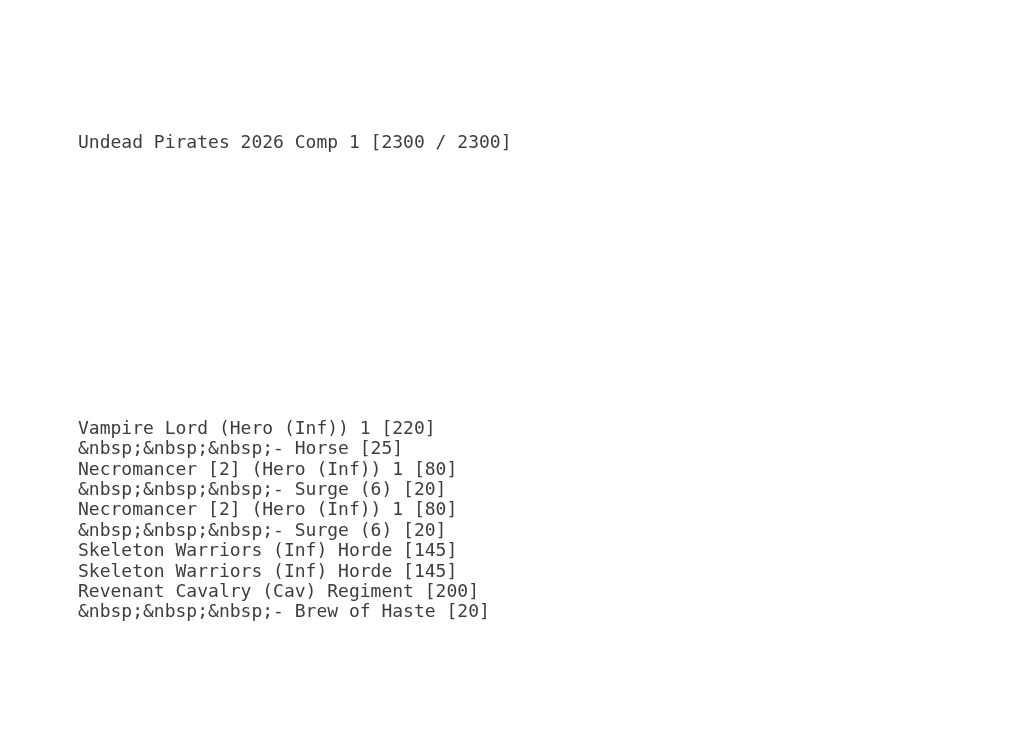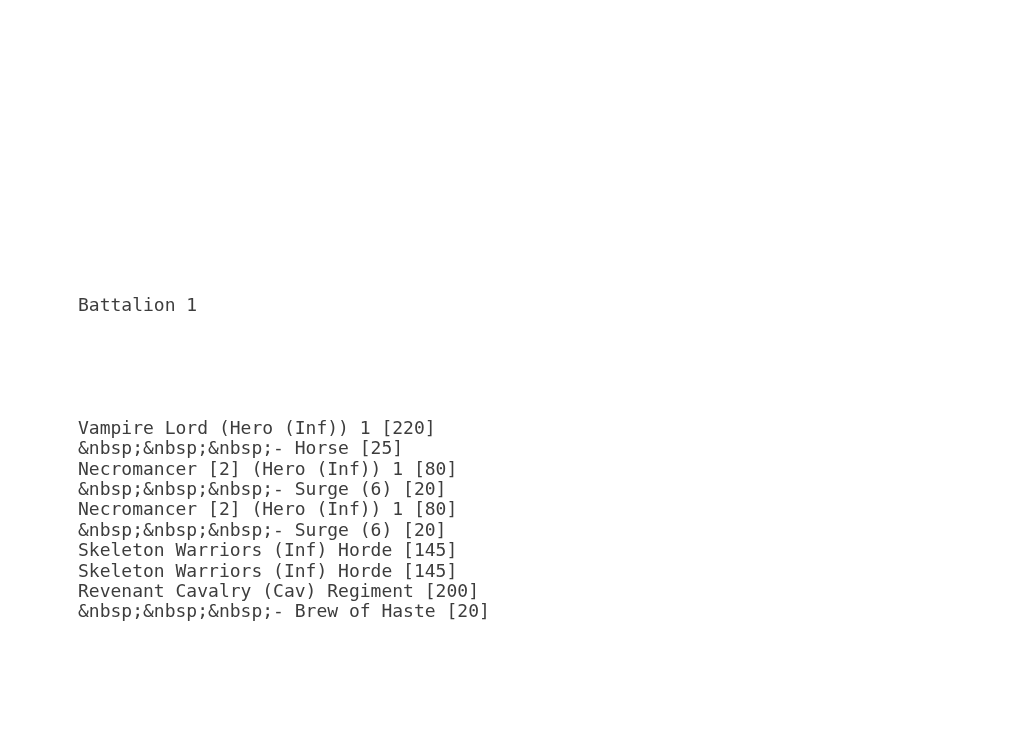--- a/index.html
+++ b/index.html
@@ -26,25 +26,25 @@
   .line {
     height: 20.4px;
   }
   .spacer-2 { height: 40.8px; }
 </style>
 </head>
 <body>
 
 <div class="page">
 
+  <div class="line">Undead Pirates 2026 Comp 1 [2300 / 2300]</div>
 
   <div class="spacer-2"></div>
 
   <section>
-    <div class="line">Battalion 1</div>
     <div>
       
     <div class="line">Vampire Lord (Hero (Inf)) 1 [220]</div><div class="line">&amp;nbsp;&amp;nbsp;&amp;nbsp;- Horse [25]</div><div class="line">Necromancer [2] (Hero (Inf)) 1 [80]</div><div class="line">&amp;nbsp;&amp;nbsp;&amp;nbsp;- Surge (6) [20]</div><div class="line">Necromancer [2] (Hero (Inf)) 1 [80]</div><div class="line">&amp;nbsp;&amp;nbsp;&amp;nbsp;- Surge (6) [20]</div><div class="line">Skeleton Warriors (Inf) Horde [145]</div><div class="line">Skeleton Warriors (Inf) Horde [145]</div><div class="line">Revenant Cavalry (Cav) Regiment [200]</div><div class="line">&amp;nbsp;&amp;nbsp;&amp;nbsp;- Brew of Haste [20]</div></div>
   </section>
 
   
 
   
 
 </div>

